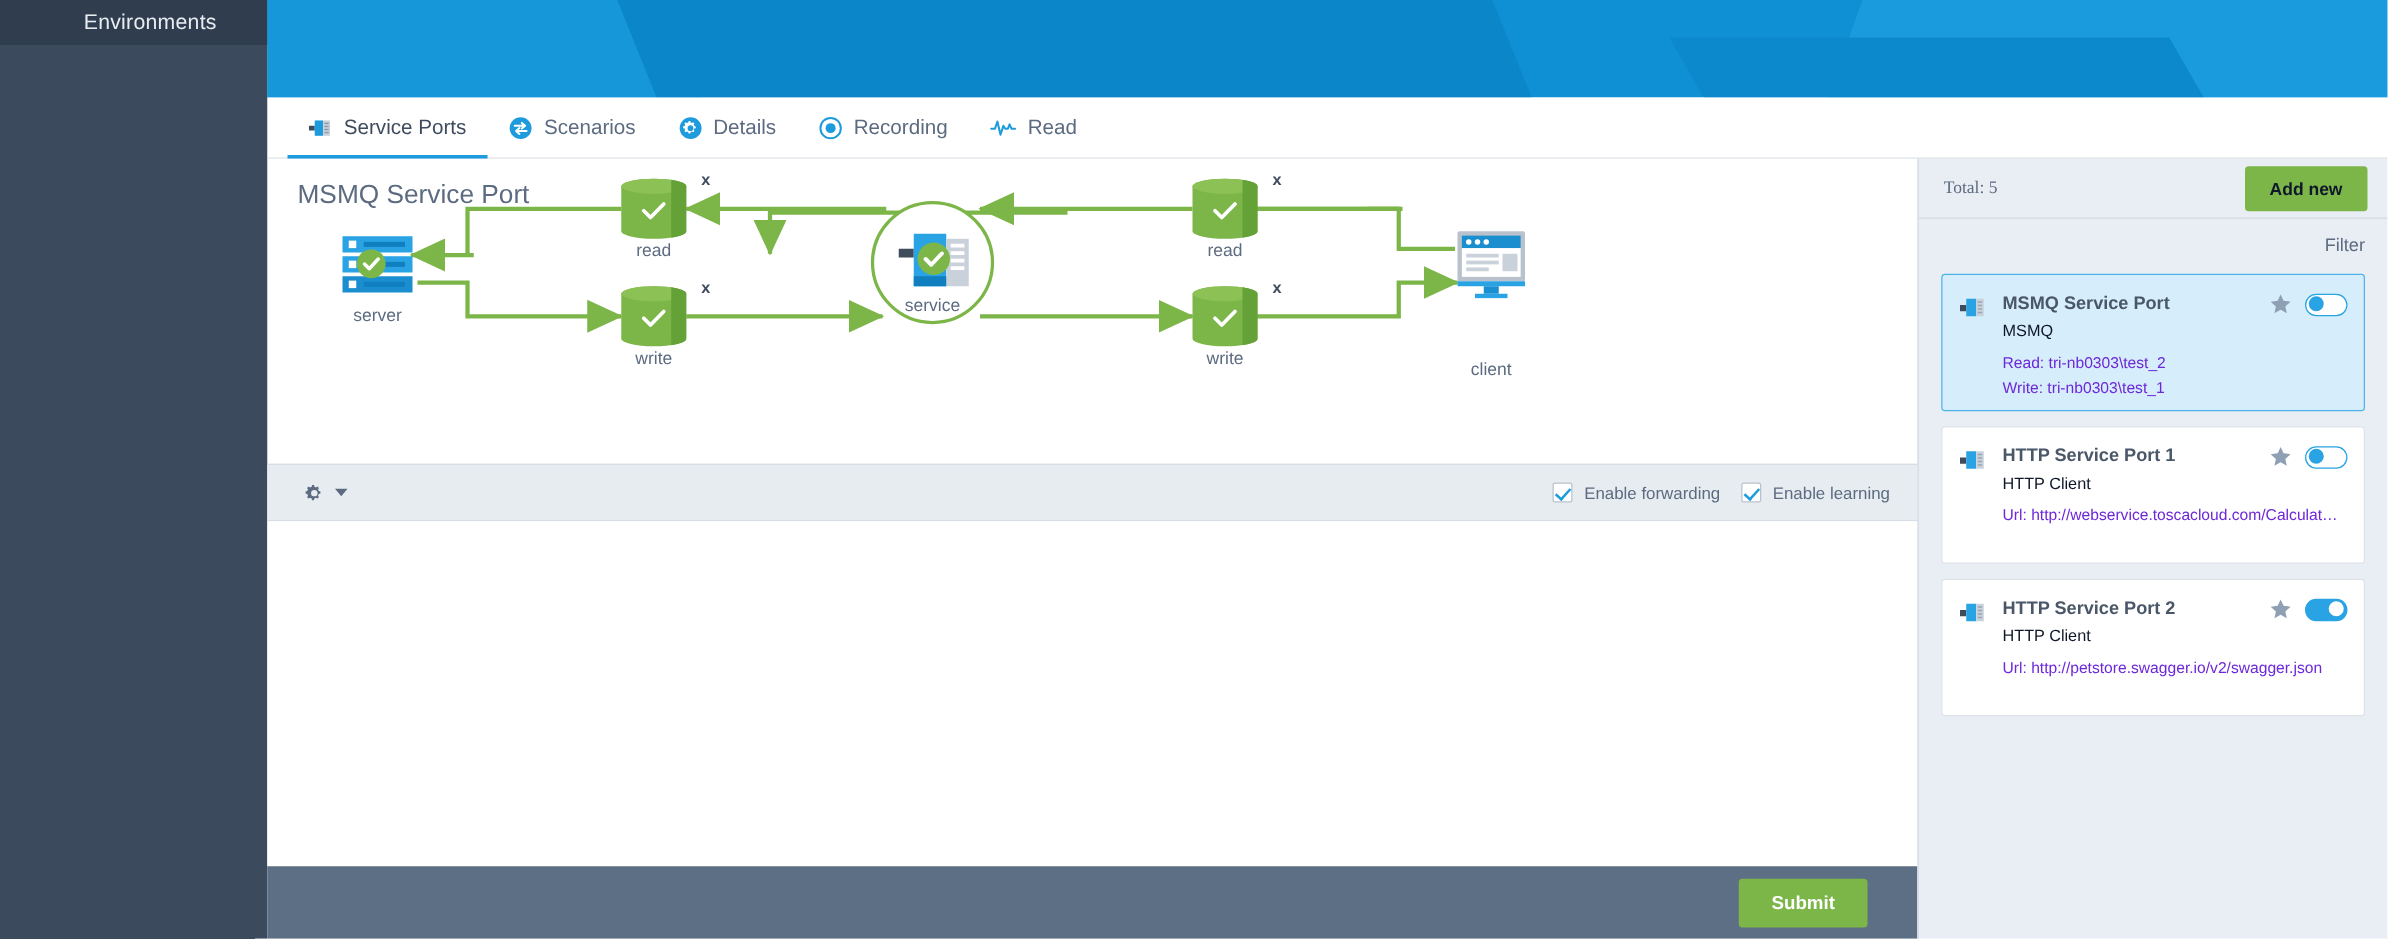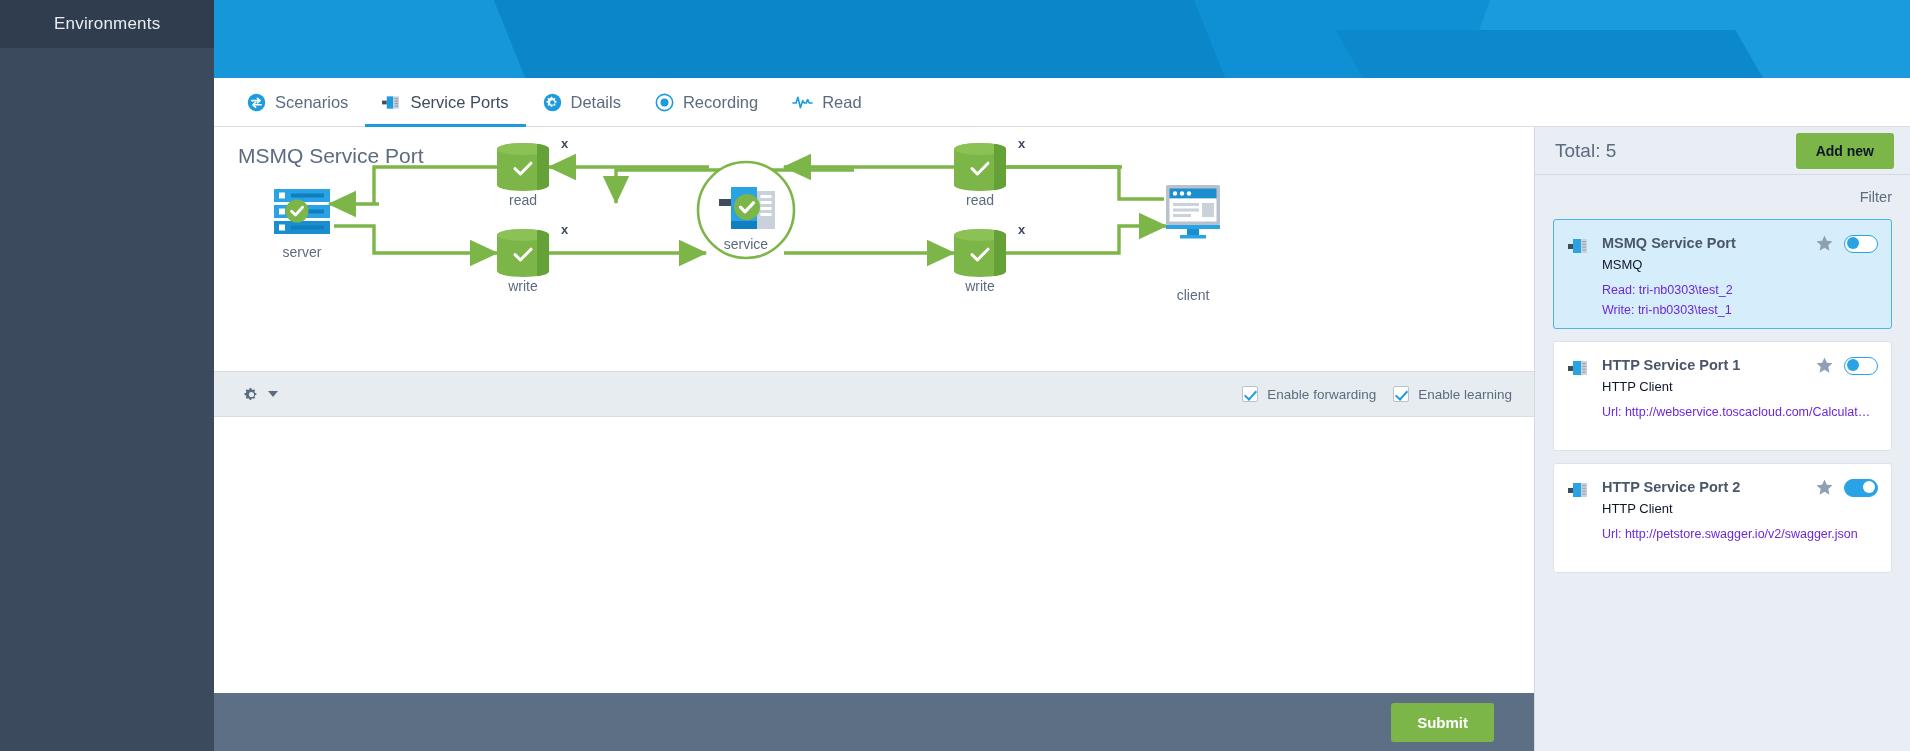--- a/index.html
+++ b/index.html
@@ -10,22 +10,22 @@
     overflow: hidden;
   }
   .app { position: relative; width: 1910px; height: 751px; }
 
   
   .left-rail {
     position: absolute; left: 0; top: 0; width: 214px; height: 751px;
     background: #3b4a5d;
   }
   .rail-head {
-    height: 48px; background: #2f3d4e;
-    display: flex; align-items: center; gap: 13px; padding-left: 17px;
+    height: 36px; background: #2f3d4e;
+    display: flex; align-items: center; gap: 26px; padding-left: 17px;
   }
   .rail-head .label { color: #e8edf2; font-size: 17px; letter-spacing: .2px; }
   .monitor-ico { width: 24px; height: 20px; position: relative; }
   .monitor-ico .screen {
     width: 24px; height: 16px; background: #cfd8e0; border-radius: 1px;
   }
   .monitor-ico .neck {
     width: 6px; height: 3px; background: #1d9bdc; margin: 0 auto;
   }
   .monitor-ico .base {
@@ -128,21 +128,21 @@
   
   .rpanel {
     position: absolute; left: 1534px; top: 127px; width: 376px; height: 624px;
     background: #e9eef4; border-left: 1px solid #d2d9e1;
   }
   .rp-head {
     height: 48px; border-bottom: 1px solid #d2d9e1;
     display: flex; align-items: center; justify-content: space-between;
     padding: 0 16px 0 20px;
   }
-  .rp-total { font-size: 19px; color: #5c6b80; }
+  .rp-total { font-size: 14px; color: #5c6b80; font-family: Liberation Serif, serif; }
   .btn-addnew {
     background: #7cb548; color: #0f172a; border: none; border-radius: 3px;
     font-size: 14px; font-weight: bold; padding: 10px 20px; cursor: pointer;
     font-family: "Liberation Sans", sans-serif;
   }
   .rp-filter {
     height: 44px; display: flex; align-items: center; justify-content: flex-end;
     padding-right: 18px; font-size: 14.5px; color: #5c6b80; cursor: pointer; padding-left: 20px;
   }
   .cards { padding: 0 18px; }
@@ -190,45 +190,45 @@
   </div>
 
   <div class="banner">
     <div class="poly1"></div>
     <div class="poly2"></div>
     <div class="poly3"></div>
     <div class="poly4"></div>
   </div>
 
   <div class="tabbar">
-
-    <div class="tab">
-      <span class="ic">
-        <svg width="19" height="19" viewBox="0 0 20 20">
-          <circle cx="10" cy="10" r="9.2" fill="#1d9bdc"></circle>
-          <path d="M5 8h8.2M11 5.6L13.8 8 11 10.4" stroke="#fff" stroke-width="1.7" fill="none" stroke-linecap="round" stroke-linejoin="round"></path>
-          <path d="M15 12.4H6.8M9 9.9L6.2 12.4 9 14.9" stroke="#fff" stroke-width="1.7" fill="none" stroke-linecap="round" stroke-linejoin="round"></path>
-        </svg>
-      </span>
-      <span>Scenarios</span>
-    </div>
 
     <div class="tab active">
       <span class="ic">
         <svg width="19" height="17" viewBox="0 0 20 18">
           <rect x="0" y="7" width="5" height="4" fill="#3f4c5e"></rect>
           <rect x="5" y="2.5" width="7" height="13" fill="#1d9bdc"></rect>
           <rect x="12" y="2.5" width="6" height="13" fill="#c9d2db"></rect>
           <rect x="13.2" y="4.4" width="3.6" height="1.2" fill="#8e9aa7"></rect>
           <rect x="13.2" y="7" width="3.6" height="1.2" fill="#8e9aa7"></rect>
           <rect x="13.2" y="9.6" width="3.6" height="1.2" fill="#8e9aa7"></rect>
           <rect x="13.2" y="12.2" width="3.6" height="1.2" fill="#8e9aa7"></rect>
         </svg>
       </span>
       <span>Service Ports</span>
+    </div>
+
+    <div class="tab">
+      <span class="ic">
+        <svg width="19" height="19" viewBox="0 0 20 20">
+          <circle cx="10" cy="10" r="9.2" fill="#1d9bdc"></circle>
+          <path d="M5 8h8.2M11 5.6L13.8 8 11 10.4" stroke="#fff" stroke-width="1.7" fill="none" stroke-linecap="round" stroke-linejoin="round"></path>
+          <path d="M15 12.4H6.8M9 9.9L6.2 12.4 9 14.9" stroke="#fff" stroke-width="1.7" fill="none" stroke-linecap="round" stroke-linejoin="round"></path>
+        </svg>
+      </span>
+      <span>Scenarios</span>
     </div>
 
     <div class="tab">
       <span class="ic">
         <svg width="19" height="19" viewBox="0 0 20 20">
           <circle cx="10" cy="10" r="9.2" fill="#1d9bdc"></circle>
           <path d="M10 5.2l1.1.5 1.1-.6 1 1-.6 1.1.5 1.1 1.2.3v1.4l-1.2.3-.5 1.1.6 1.1-1 1-1.1-.6-1.1.5-.3 1.2H8.3l-.3-1.2-1.1-.5-1.1.6-1-1 .6-1.1-.5-1.1-1.2-.3V8.6l1.2-.3.5-1.1-.6-1.1 1-1 1.1.6 1.1-.5.3-1.2h1.4z" fill="#fff"></path>
           <circle cx="9.9" cy="10" r="2.4" fill="#1d9bdc"></circle>
         </svg>
       </span>

